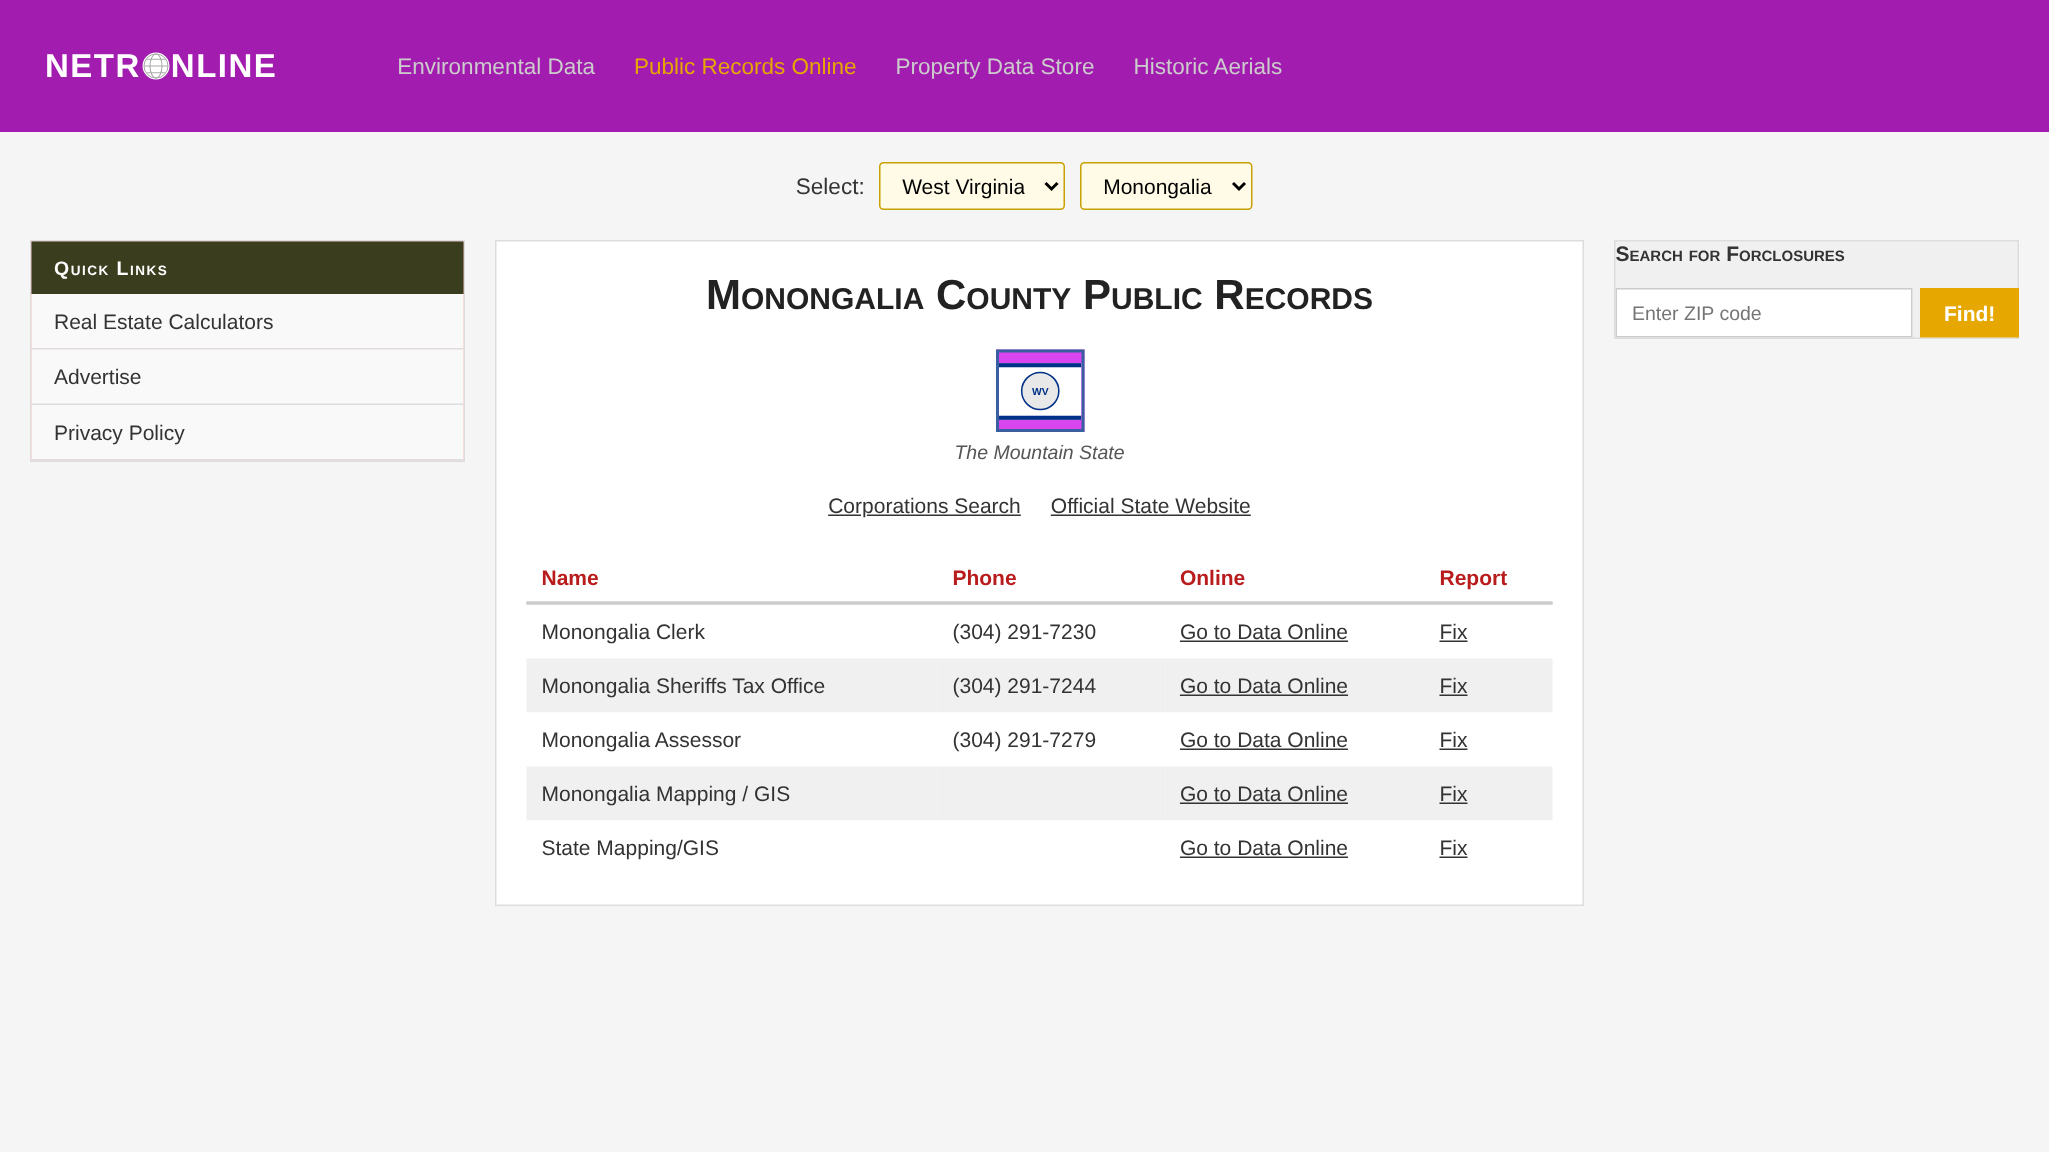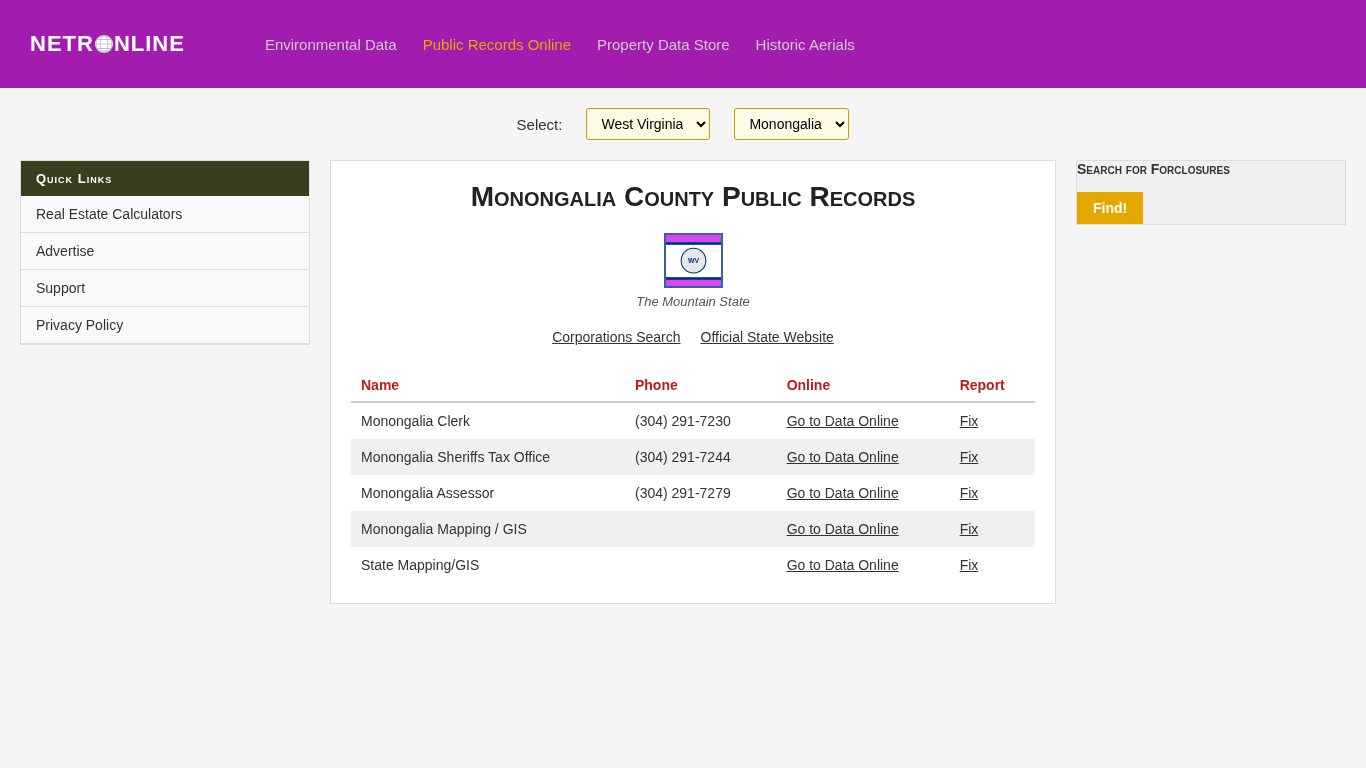--- a/index.html
+++ b/index.html
@@ -66,21 +66,21 @@
 
     
     #content {
       flex: 1;
     }
 
     
     #select-row {
       display: flex;
       align-items: center;
-      gap: 24px;
+      gap: 10px;
       margin-bottom: 20px;
       justify-content: center;
     }
     #select-row label {
       font-size: 15px;
     }
     #select-row select {
       border: 1px solid #c8a000;
       background: #fffbe6;
       padding: 6px 10px;
@@ -251,21 +251,20 @@
     <option>Monongalia</option>
   </select>
 </div>
 
 <div id="three-col">
 
   <div id="sidebar">
     <div id="sidebar-title">Quick Links</div>
     <div class="sidebar-item">Real Estate Calculators</div>
     <div class="sidebar-item">Advertise</div>
-    <div class="sidebar-item">Support</div>
     <div class="sidebar-item">Privacy Policy</div>
   </div>
 
   <div id="content">
     <div id="content-box">
       <h1 id="page-heading">Monongalia County Public Records</h1>
 
       <div id="state-flag-area">
         <div id="state-flag">
 
@@ -329,17 +328,18 @@
             </tr>
           </tbody>
       </table>
     </div>
   </div>
 
   <div id="right-sidebar">
     <div id="foreclosure-box">
       <div id="foreclosure-title">Search for Forclosures</div>
       <div id="zip-row">
+        <input id="zip-input" type="text" placeholder="Enter ZIP code" style="">
         <button id="find-btn">Find!</button>
       </div>
     </div>
   </div>
 </div>
 
 </body></html>

